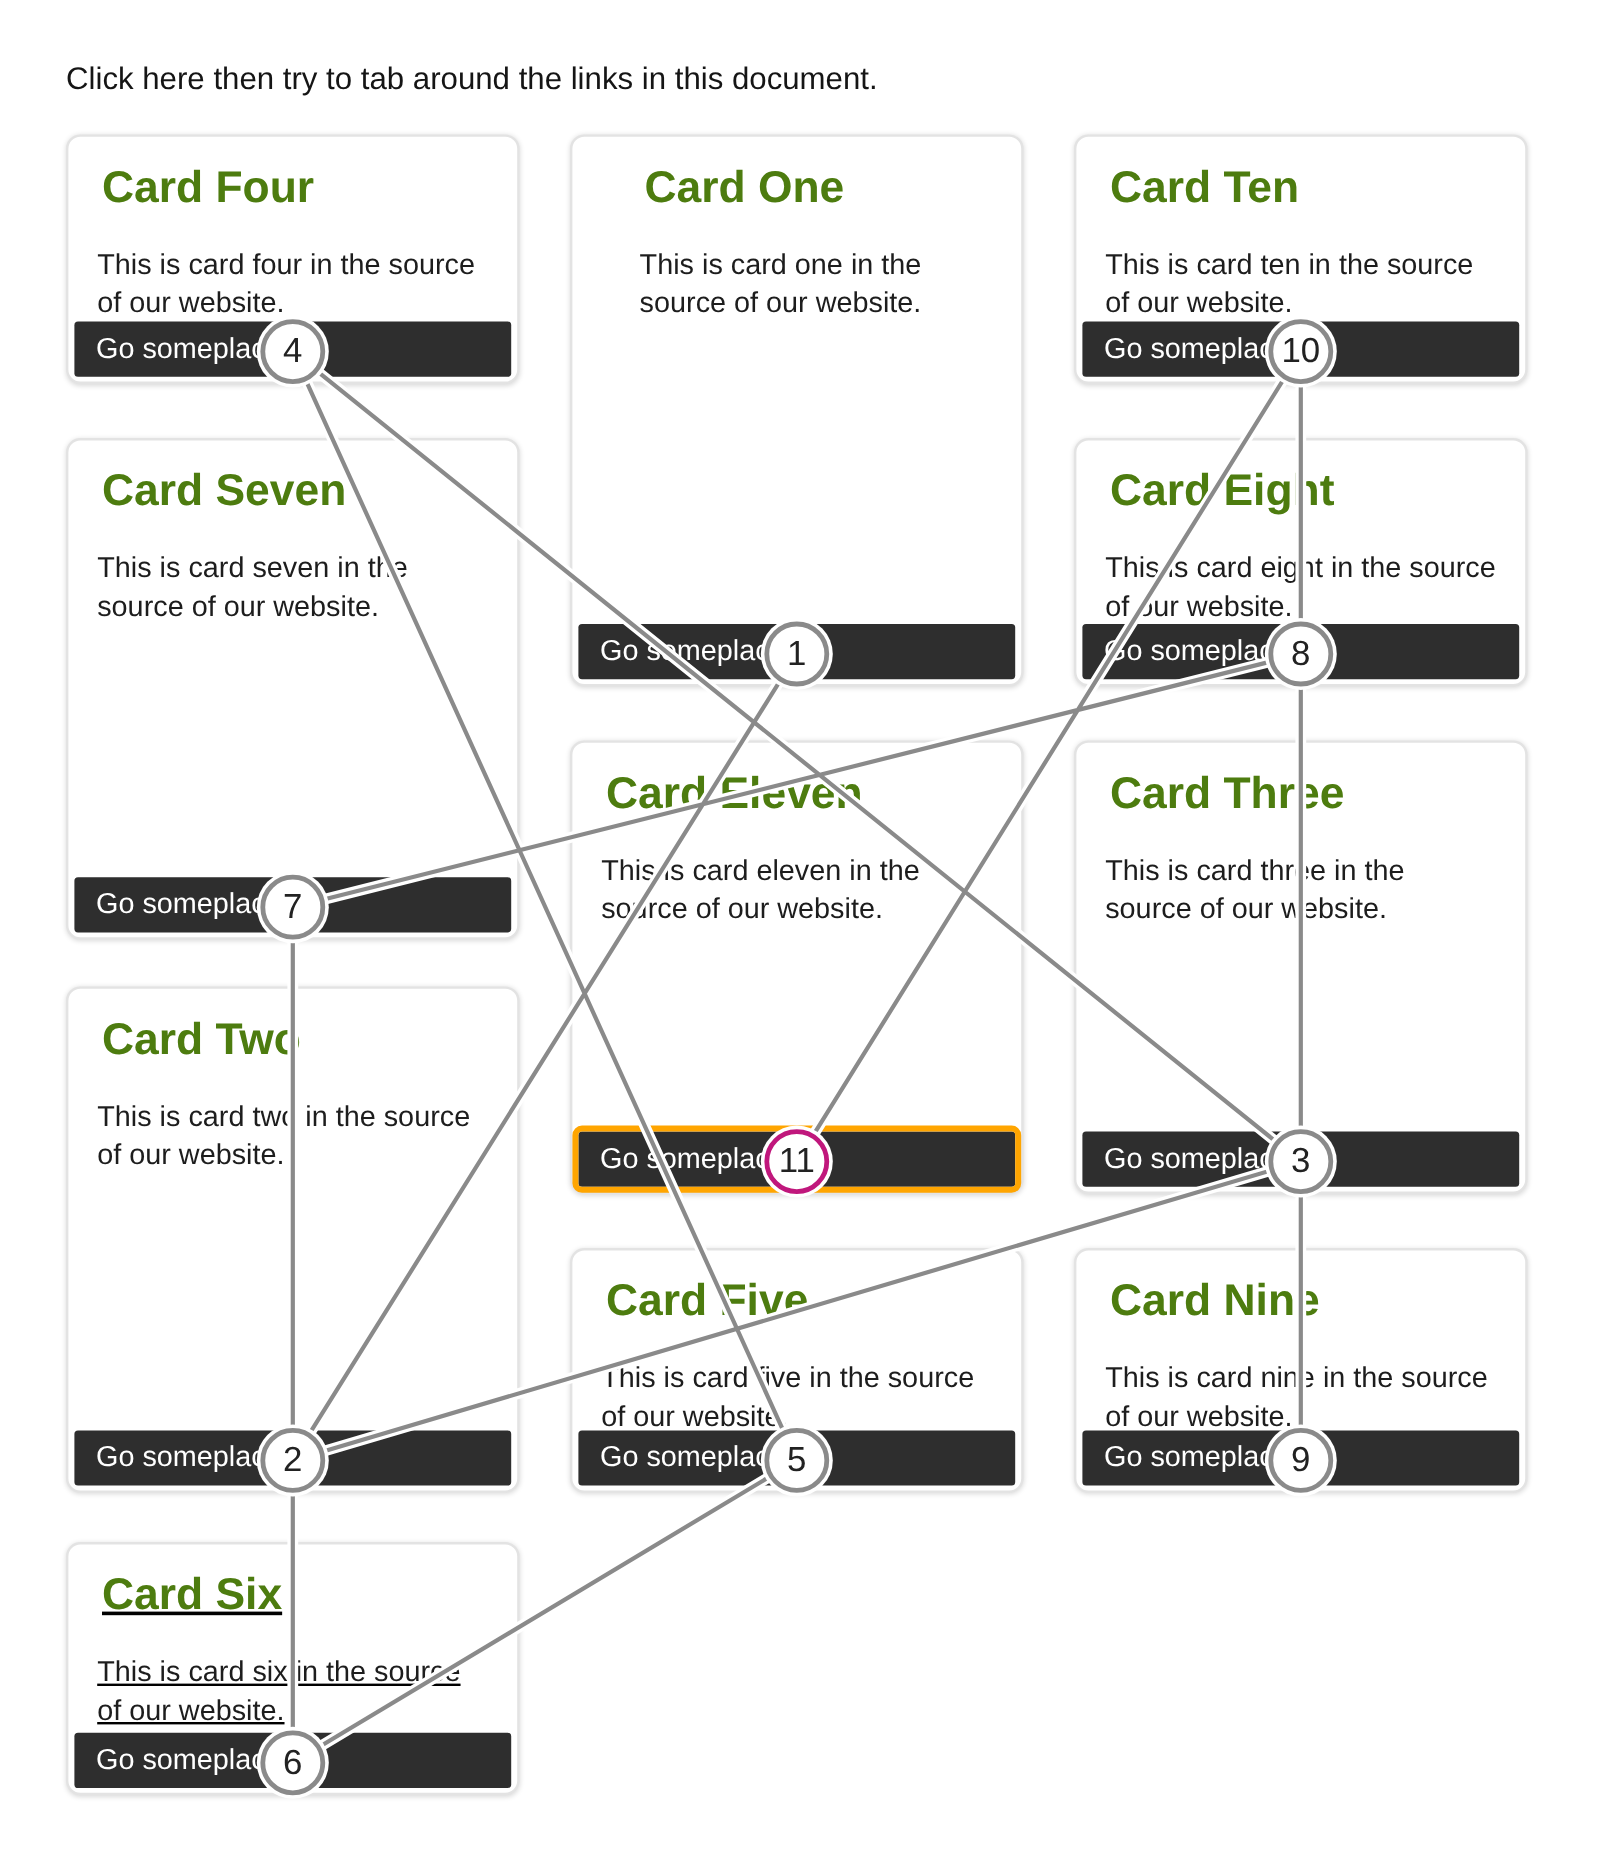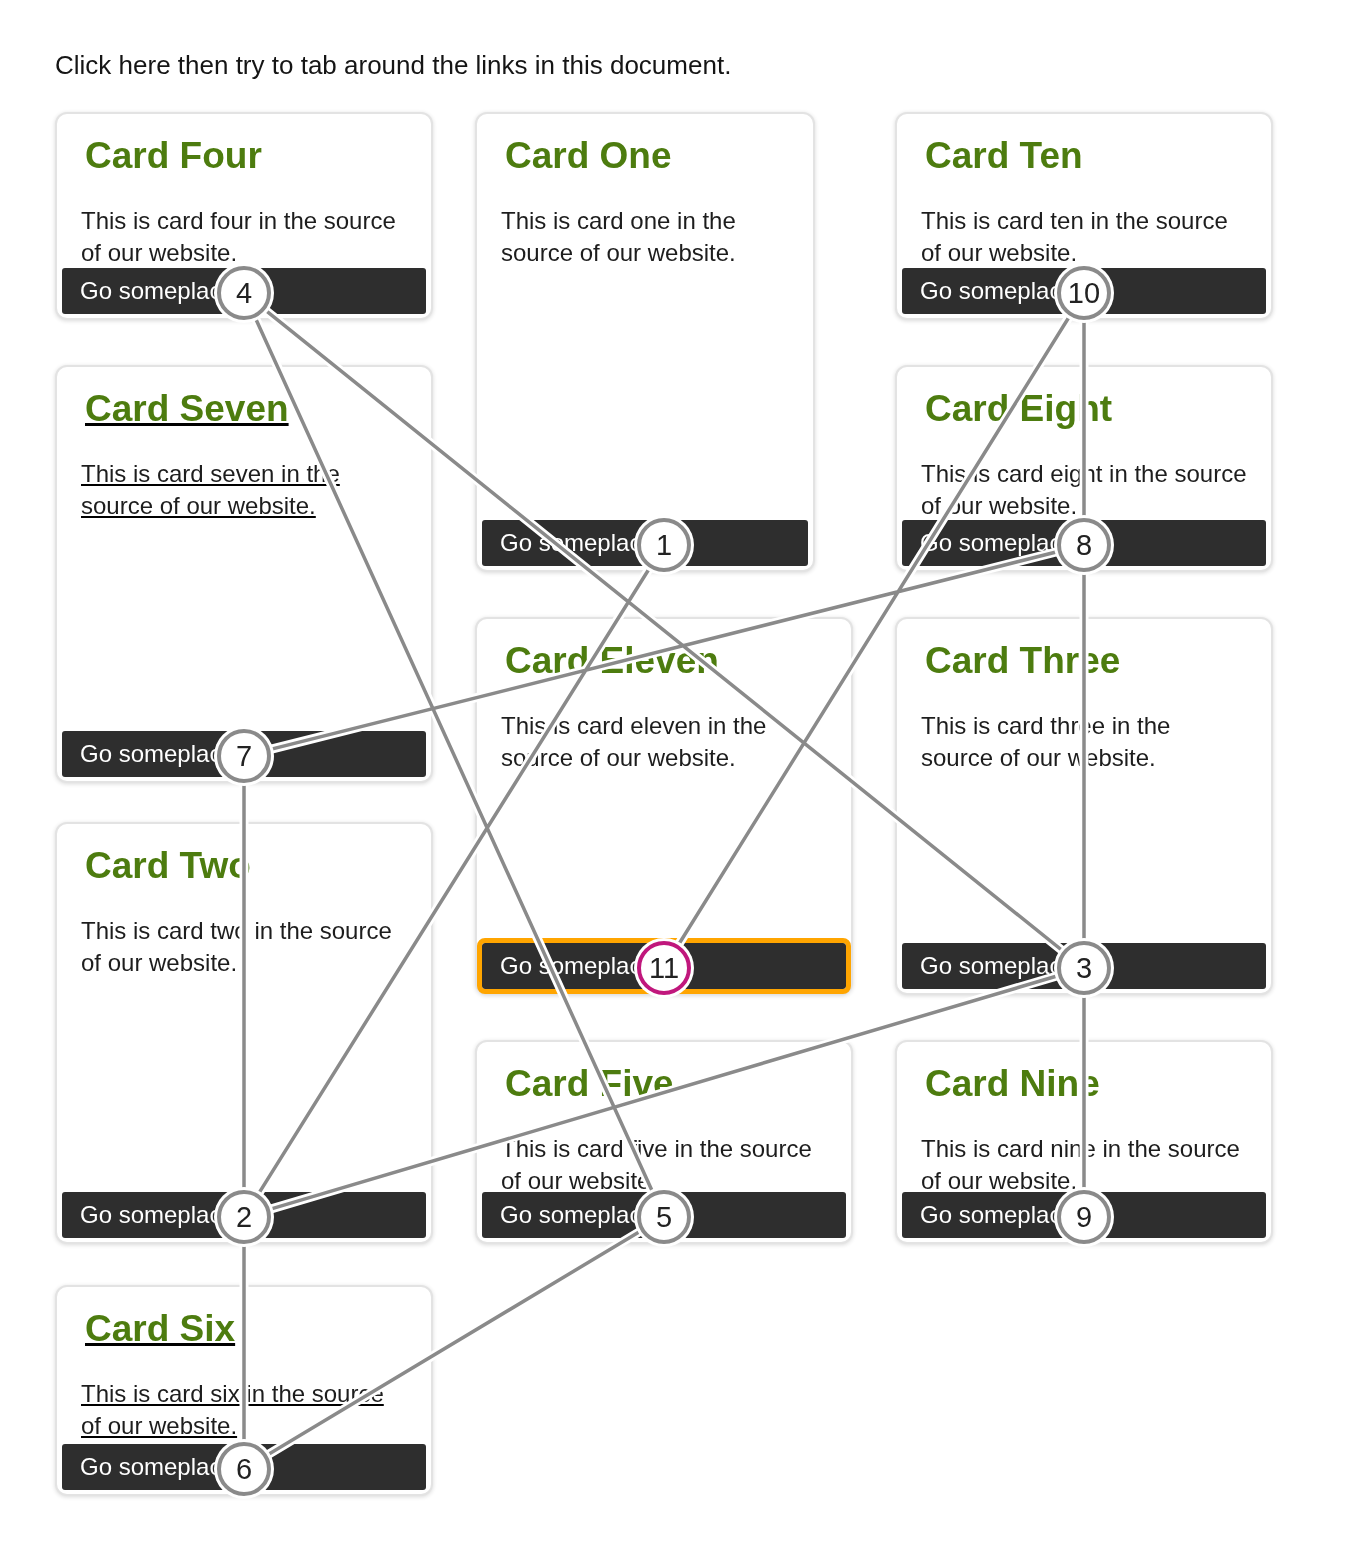--- a/index.html
+++ b/index.html
@@ -60,24 +60,24 @@
     align-items: center;
     border-radius: 3px;
     text-decoration: none;
     box-sizing: border-box;
   }
   .btn.focused {
     outline: 5px solid #ffa500;
   }
   
   .p-four   { left: 55px;  top: 112px;  width: 378px; height: 208px; }
-  .p-seven  { left: 55px;  top: 365px;  width: 378px; height: 418px; text-decoration: underline; }
+  .p-seven  { left: 55px;  top: 365px;  width: 378px; height: 418px; }
   .p-two    { left: 55px;  top: 822px;  width: 378px; height: 422px; }
   .p-six    { left: 55px;  top: 1285px; width: 378px; height: 211px; text-decoration: underline; }
-  .p-one    { left: 475px; top: 112px;  width: 340px; height: 460px; }
+  .p-one    { left: 475px; top: 112px;  width: 378px; height: 460px; padding-left: 32px; }
   .p-eleven { left: 475px; top: 617px;  width: 378px; height: 378px; }
   .p-five   { left: 475px; top: 1040px; width: 378px; height: 204px; }
   .p-ten    { left: 895px; top: 112px;  width: 378px; height: 208px; }
   .p-eight  { left: 895px; top: 365px;  width: 378px; height: 207px; }
   .p-three  { left: 895px; top: 617px;  width: 378px; height: 378px; }
   .p-nine   { left: 895px; top: 1040px; width: 378px; height: 204px; }
 
   .lines {
     position: absolute;
     left: 0; top: 0;

